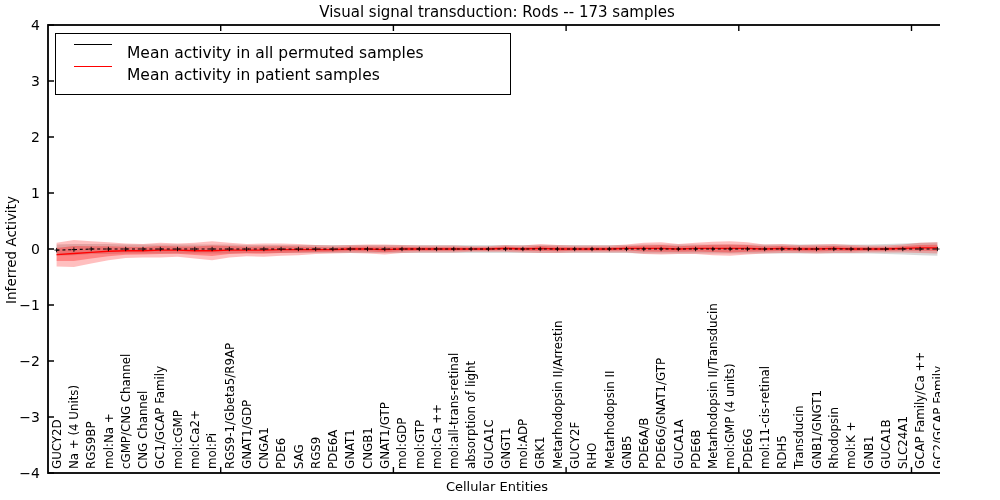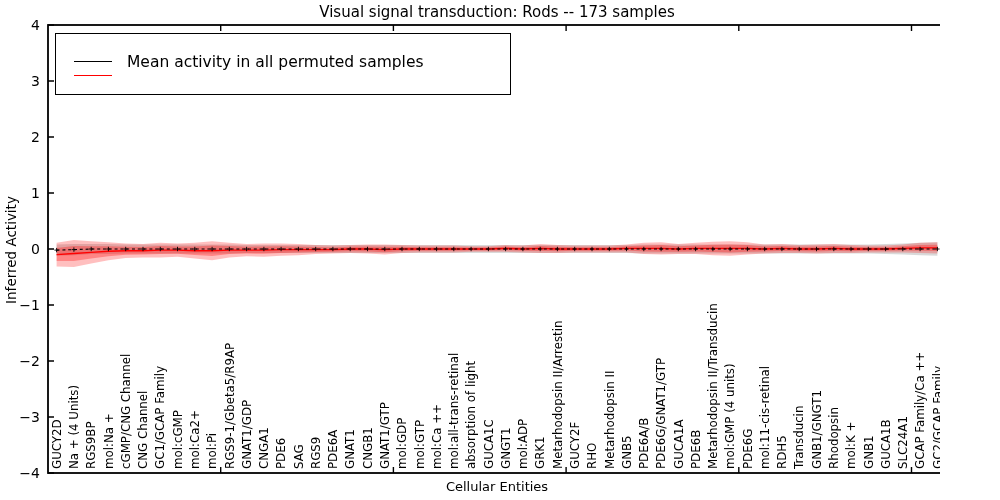--- a/index.html
+++ b/index.html
@@ -16,21 +16,21 @@
     font-size:13.5px;white-space:nowrap;
   }
   .x-axis-label{
     position:absolute;left:47px;top:479px;width:900px;text-align:center;font-size:13px;
   }
   .legend{
     position:absolute;left:55px;top:33px;width:456px;height:62px;
     border:1.6px solid #000;background:#fff;box-sizing:border-box;
     display:flex;flex-direction:column;justify-content:center;gap:4px;z-index:5;
   }
-  .legend-row{display:flex;align-items:center;padding-left:18px;}
+  .legend-row{display:flex;padding-left:18px;}
   .legend-swatch{width:38px;height:0;border-top:1.7px solid #000;margin-right:15px;flex:0 0 auto;}
   .legend-label{font-size:15.5px;white-space:nowrap;}
   svg text{font-family:"DejaVu Sans","Liberation Sans",sans-serif;}
 </style>
 </head>
 <body>
 
 <div class="figure">
 
   <div class="chart-title">Visual signal transduction: Rods -- 173 samples</div>
@@ -122,18 +122,19 @@
       <path d="M911.5 25v6M911.5 473v-6" stroke="#000" stroke-width="1.4"></path>
     </svg>
 
   <div class="legend">
     <div class="legend-row">
       <span class="legend-swatch" style="border-top-color: rgb(0, 0, 0);"></span>
       <span class="legend-label">Mean activity in all permuted samples</span>
     </div>
     <div class="legend-row">
       <span class="legend-swatch" style="border-top-color: rgb(255, 0, 0);"></span>
+      <span class="legend-label">Mean activity in patient samples</span>
     </div>
   </div>
 
   <div class="x-axis-label">Cellular Entities</div>
 
 </div>
 
 </body></html>

